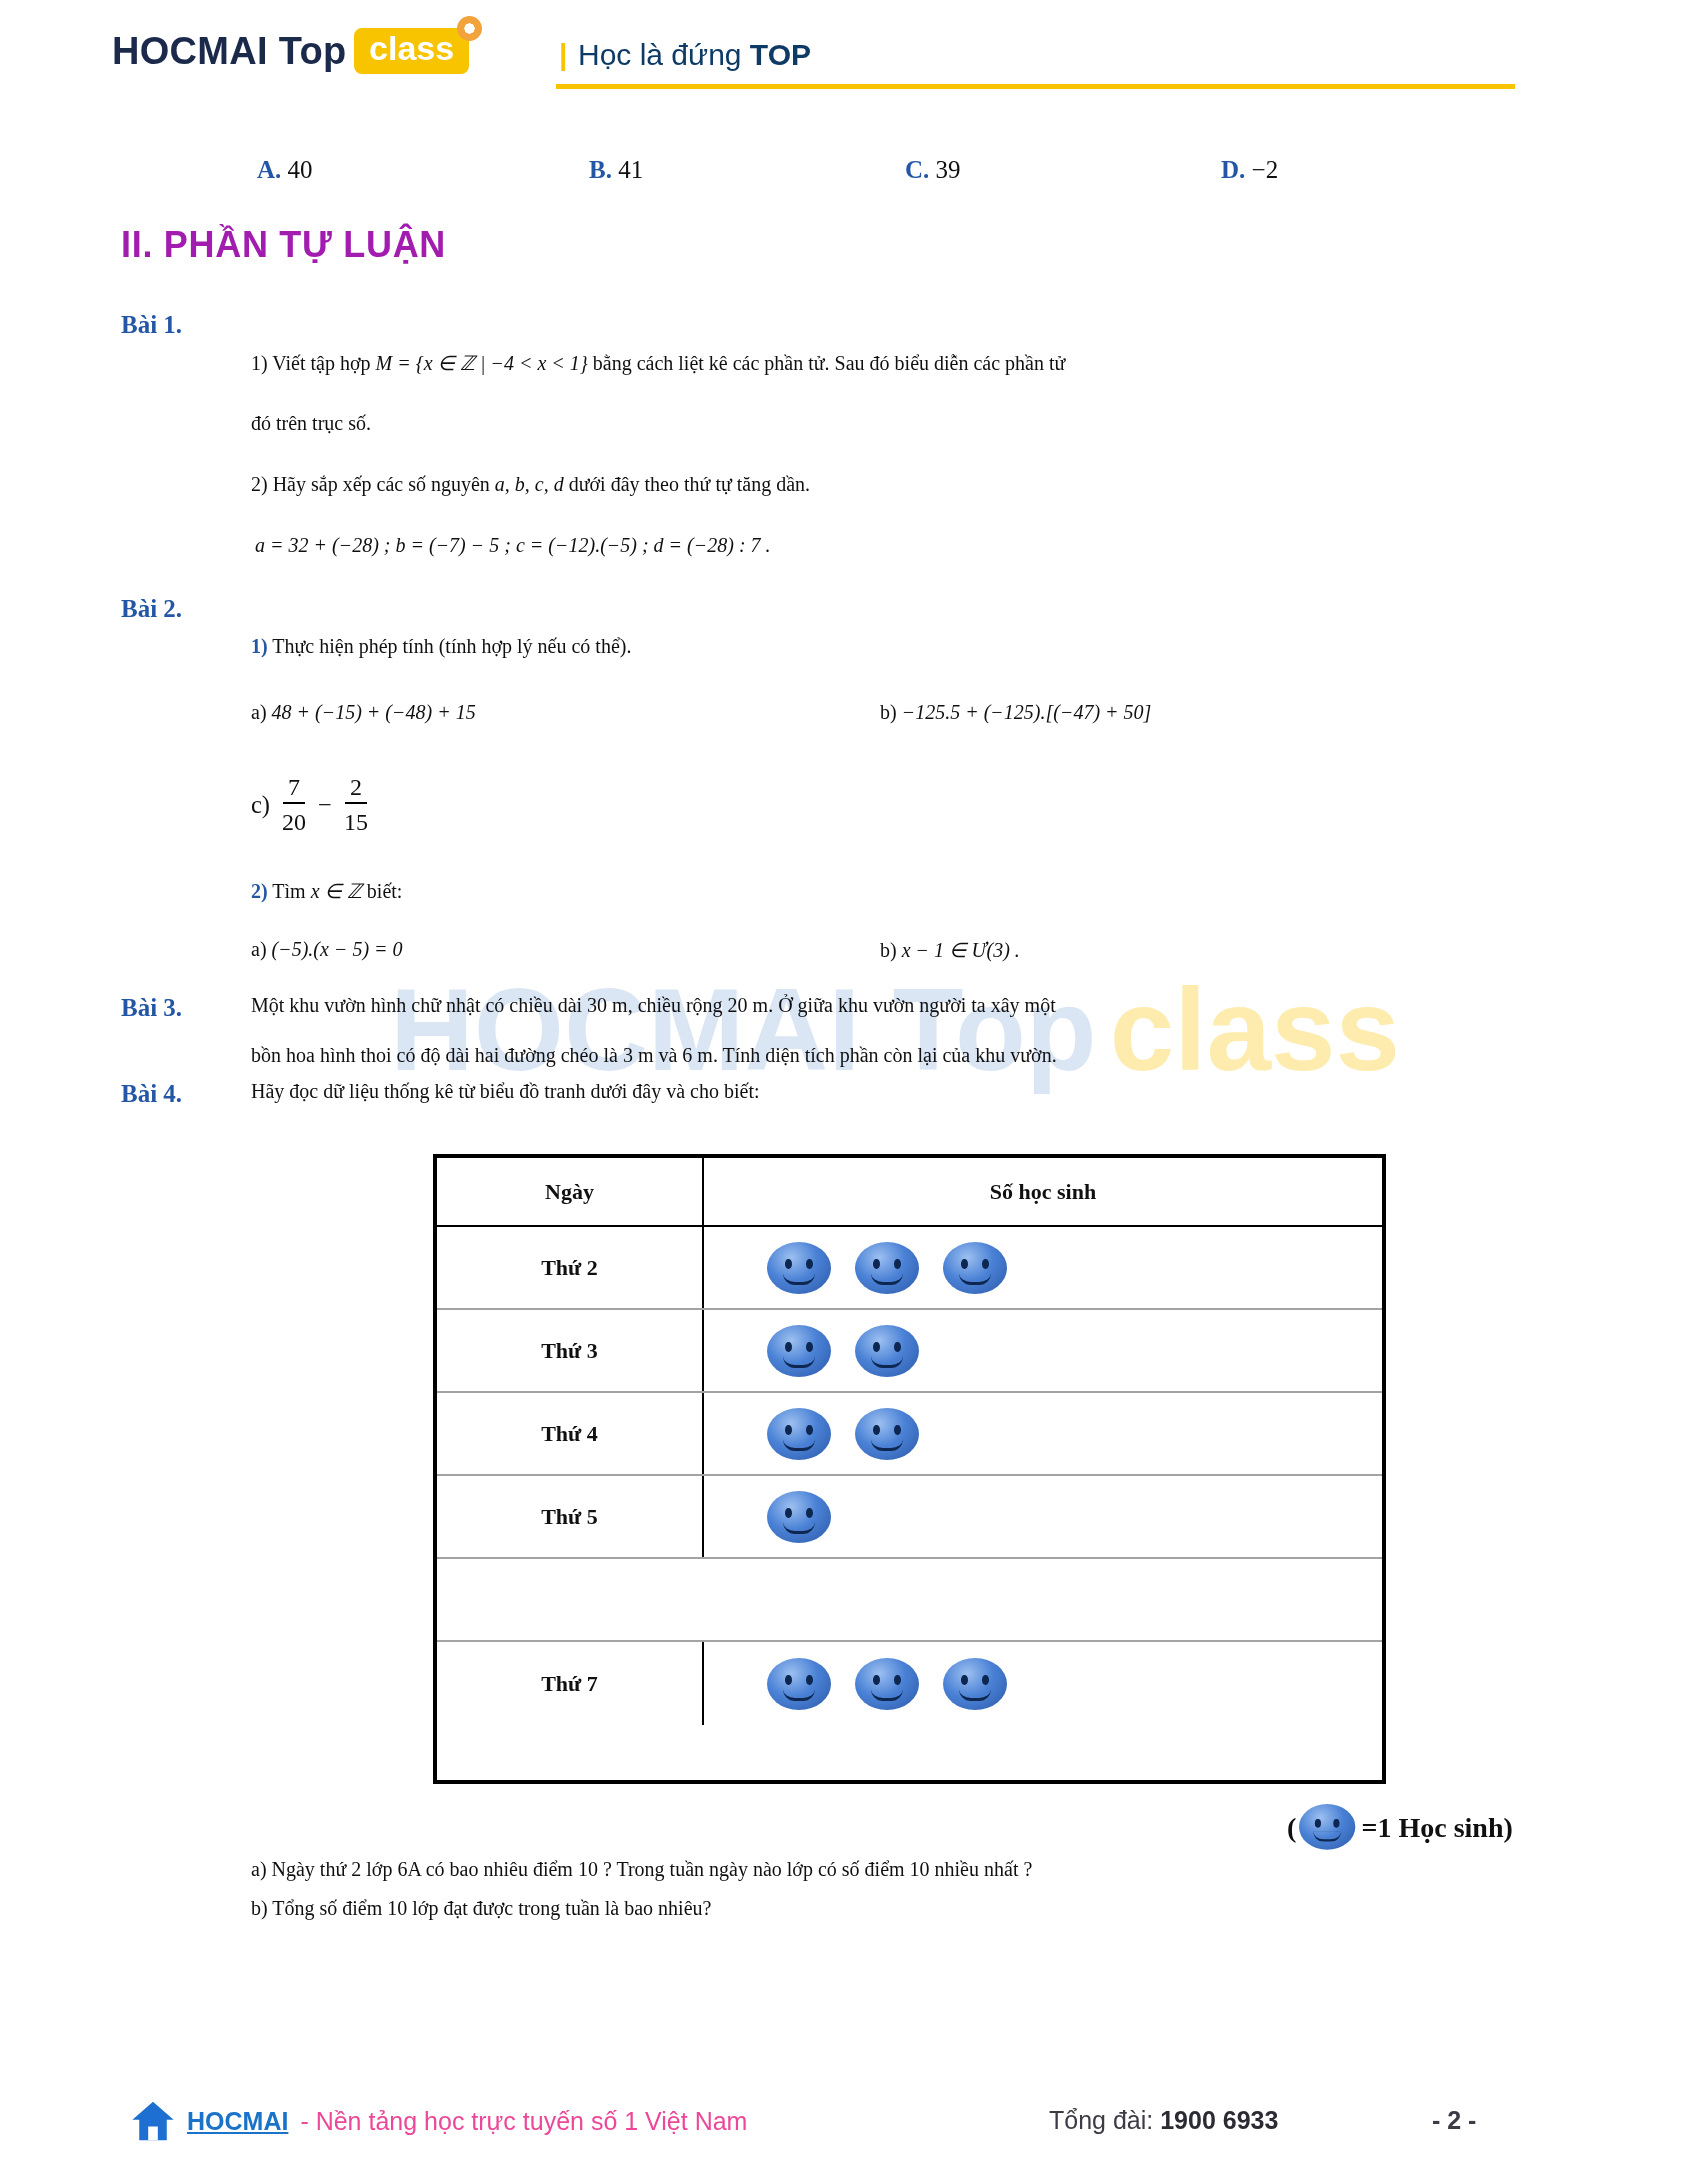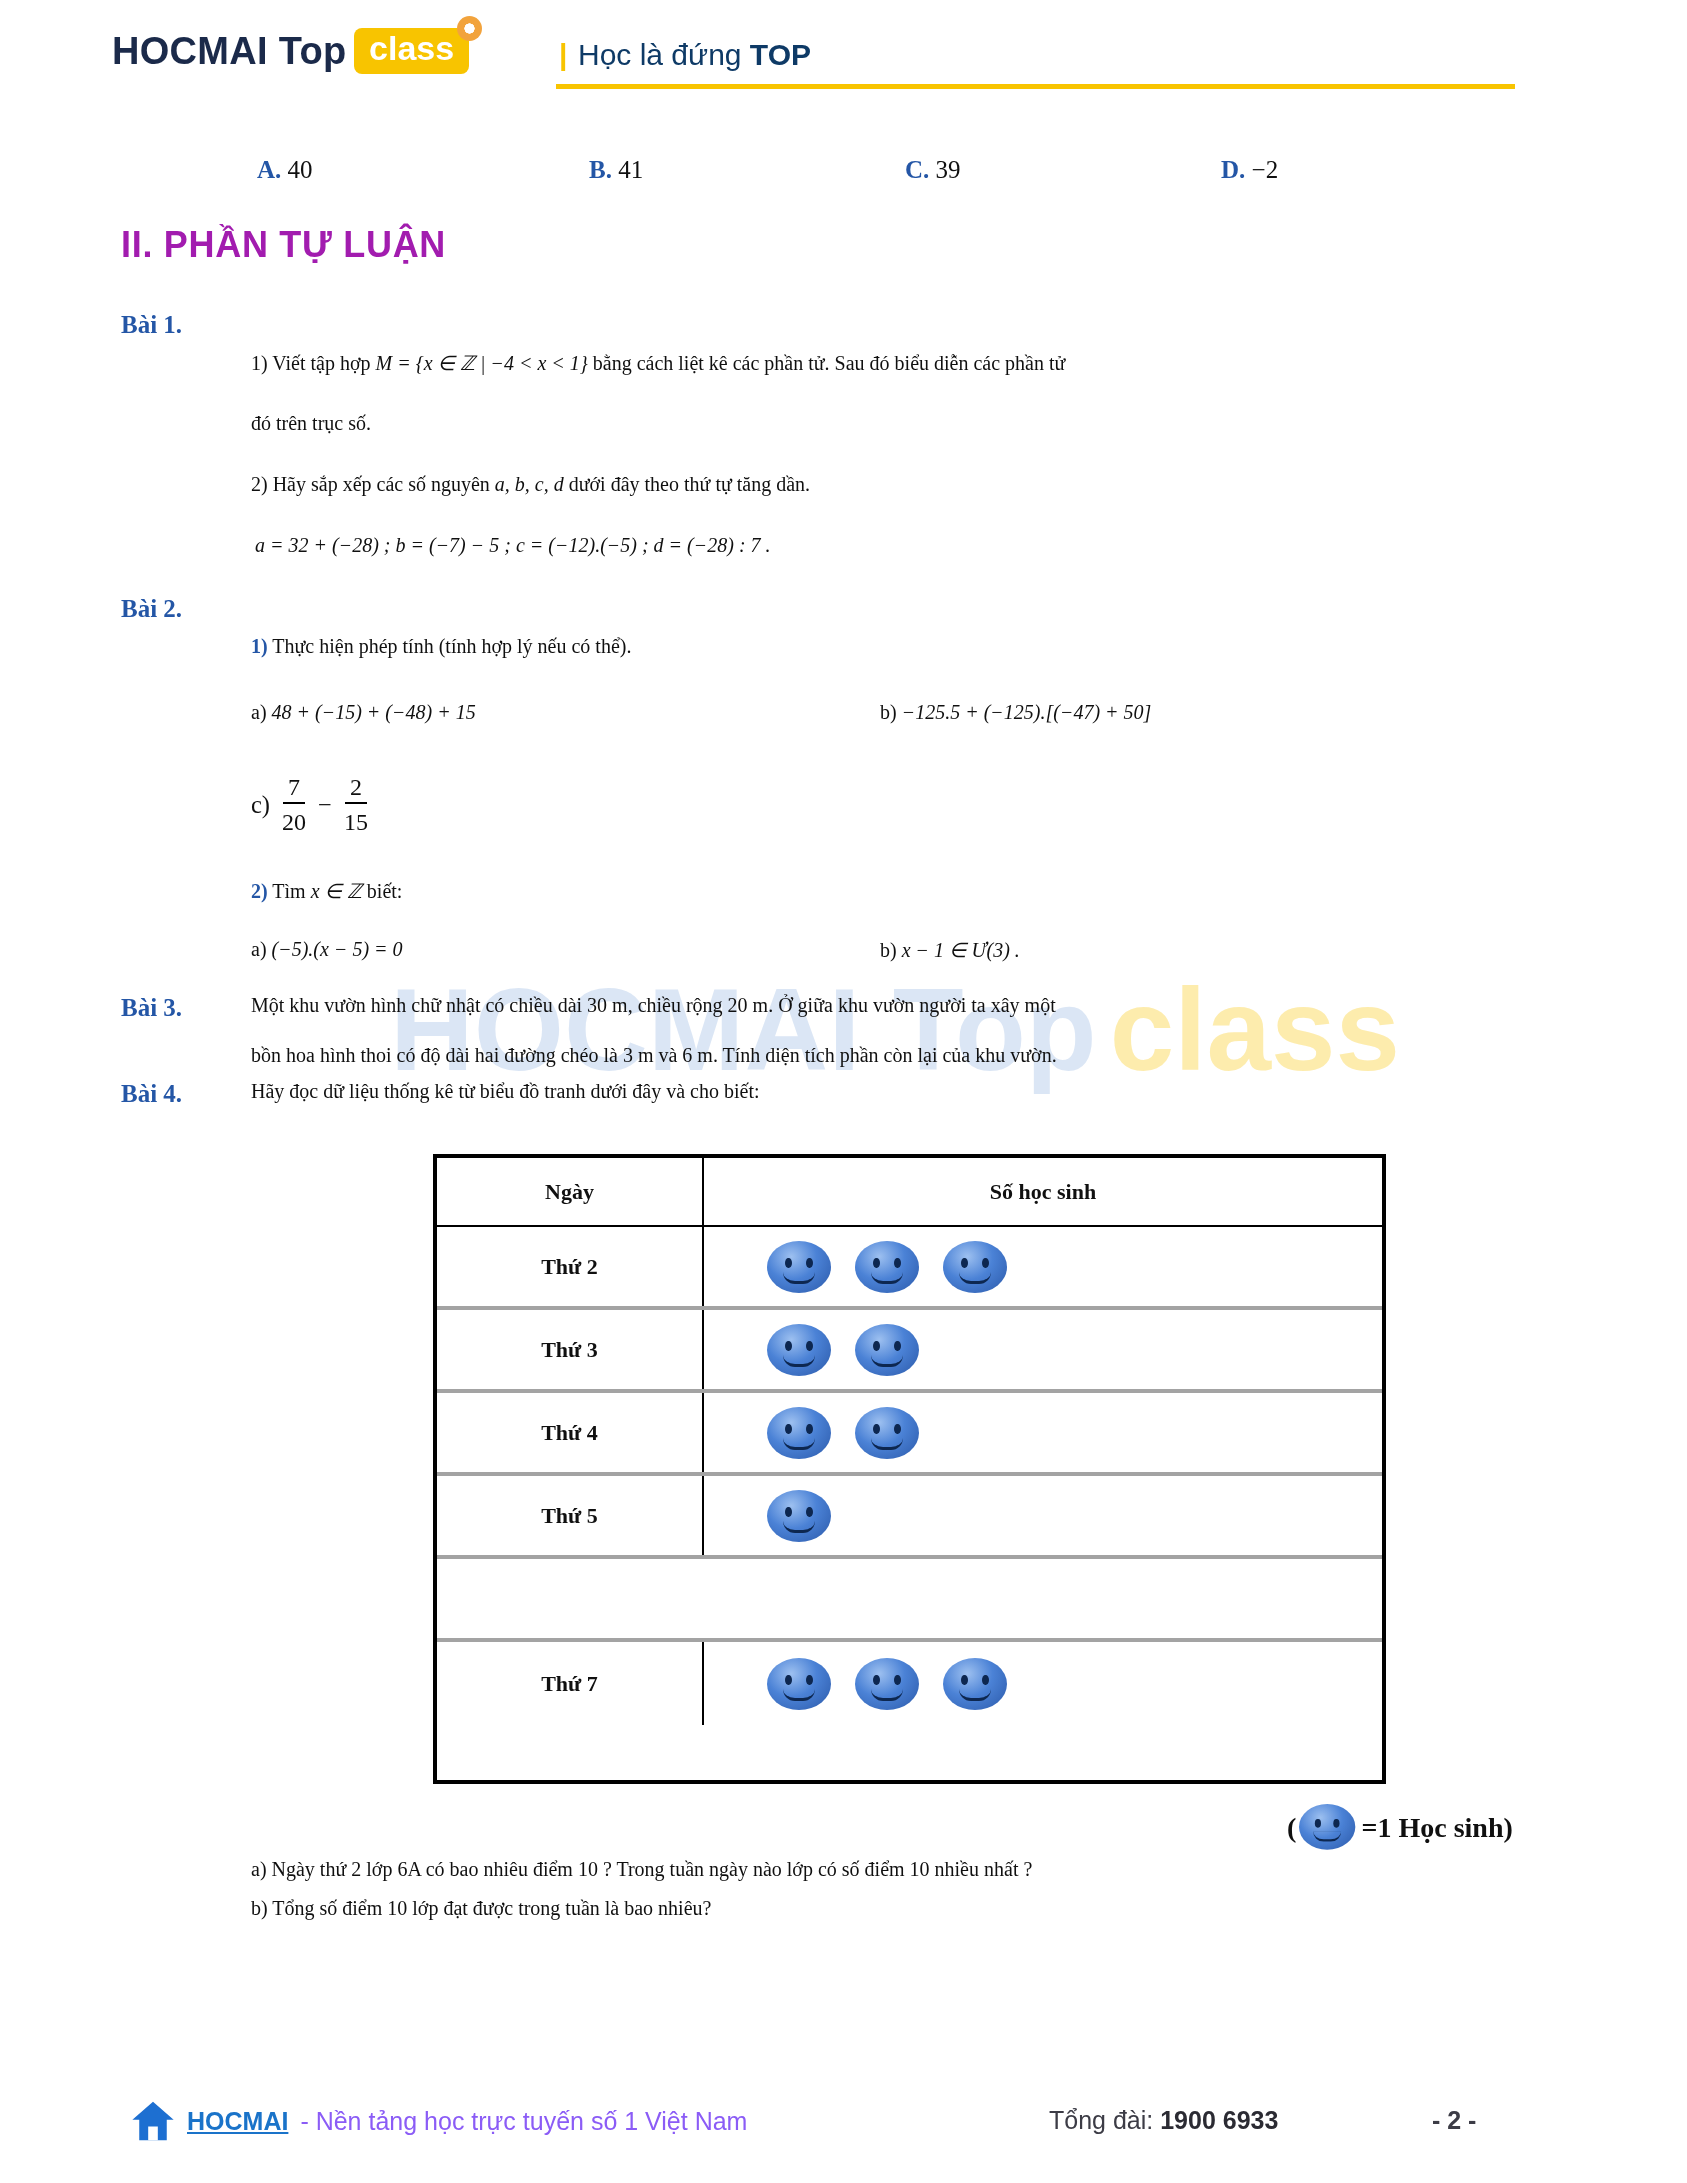--- a/index.html
+++ b/index.html
@@ -40,41 +40,41 @@
   .wm2{color:rgba(248,196,0,.32);margin-left:13.2px}
 
   
   .chartbox{width:953px;height:630px;border:4.6px solid #000;background:#fff;z-index:1}
   .ptitle{height:48px;border-bottom:2px solid #000;display:flex;align-items:center;justify-content:center;
           font-weight:700;font-size:22px}
   .phead{height:69px;border-bottom:2px solid #000;display:flex}
   .pday{width:267px;border-right:2px solid #000;display:flex;align-items:center;justify-content:center;
         font-weight:700;font-size:22px;text-align:center}
   .pcol2{flex:1;display:flex;align-items:center;justify-content:center;font-weight:700;font-size:22px}
-  .prow{height:83px;border-bottom:4px solid #a3a3a3;display:flex}
+  .prow{height:83px;border-bottom:2px solid #a3a3a3;display:flex}
   .prow:last-child{border-bottom:none}
   .picons{flex:1;display:flex;align-items:center;gap:24px;padding-left:63px}
 
   
   .smiley{position:relative;display:inline-block;width:64px;height:52px;border-radius:50%;
           background:radial-gradient(ellipse at 38% 30%,#9dc0f0 0%,#4b82d6 45%,#2a58a8 100%)}
   .eye{position:absolute;top:17px;width:6.6px;height:10px;border-radius:50%;background:#0d2750}
   .eye.l{left:18px}.eye.r{right:18px}
   .mouth{position:absolute;left:16px;right:16px;bottom:8.6px;height:12px;border-bottom:3.3px solid #0d2750;
          border-radius:0 0 32px 32px}
 
   
   .legend{display:flex;align-items:center;font-size:28px;font-weight:700;white-space:nowrap}
   .lslot{display:inline-block;width:60px;height:48px;position:relative;margin:0 2.6px}
   .lslot .smiley{position:absolute;left:0;top:0;transform:scale(.88);transform-origin:left top}
 
   
   .footer{font-family:"Liberation Sans",sans-serif;font-size:25px;color:#2b2b33}
   .f-brand{color:#1a73c9;font-weight:800;text-decoration:underline}
-  .f-text{color:#8b5cf6}
+  .f-text{color:#ec4899}
   .f-hotline-label{color:#3c3c46}
   .f-page{color:#3c3c46;font-weight:700}
 </style>
 </head>
 <body>
 
 <div class="page">
 
   <div class="abs" style="left:112px;top:28px;z-index:2">
     <span class="logo-text"><span>HOCMAI</span> <span>Top</span></span><span class="class-badge"><span>class</span><span class="gear"></span></span>

